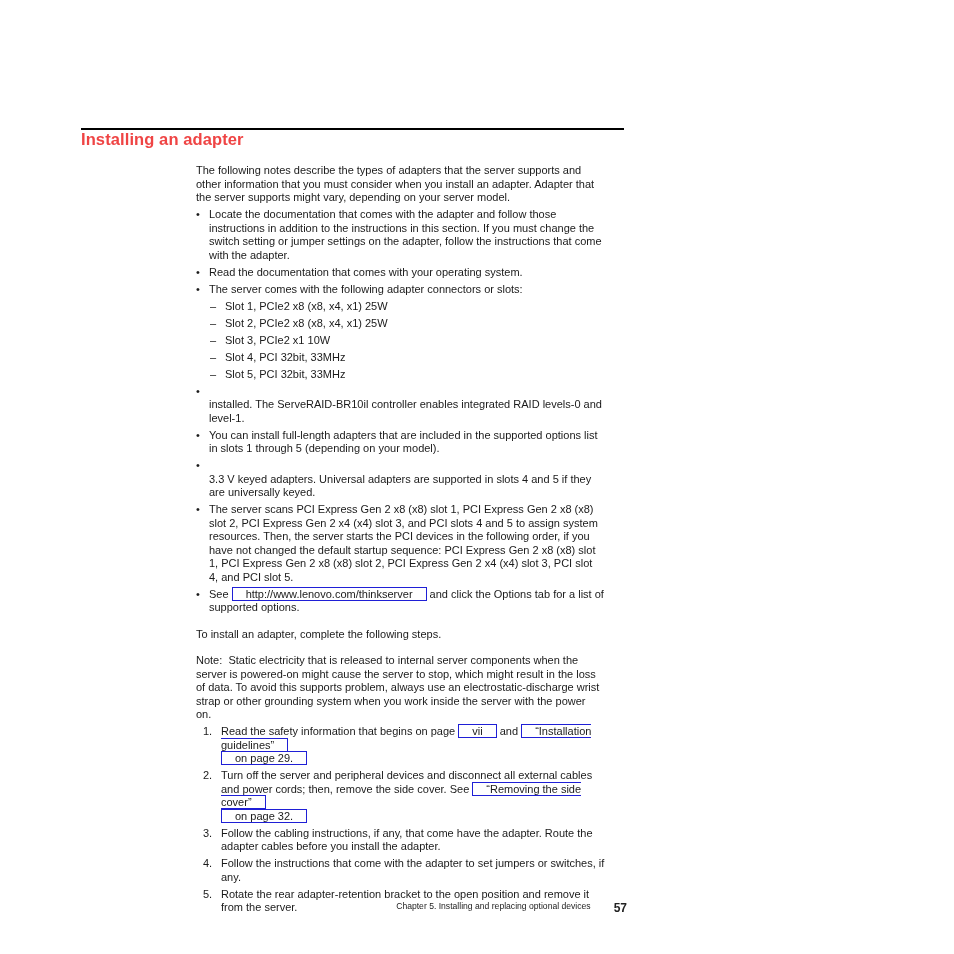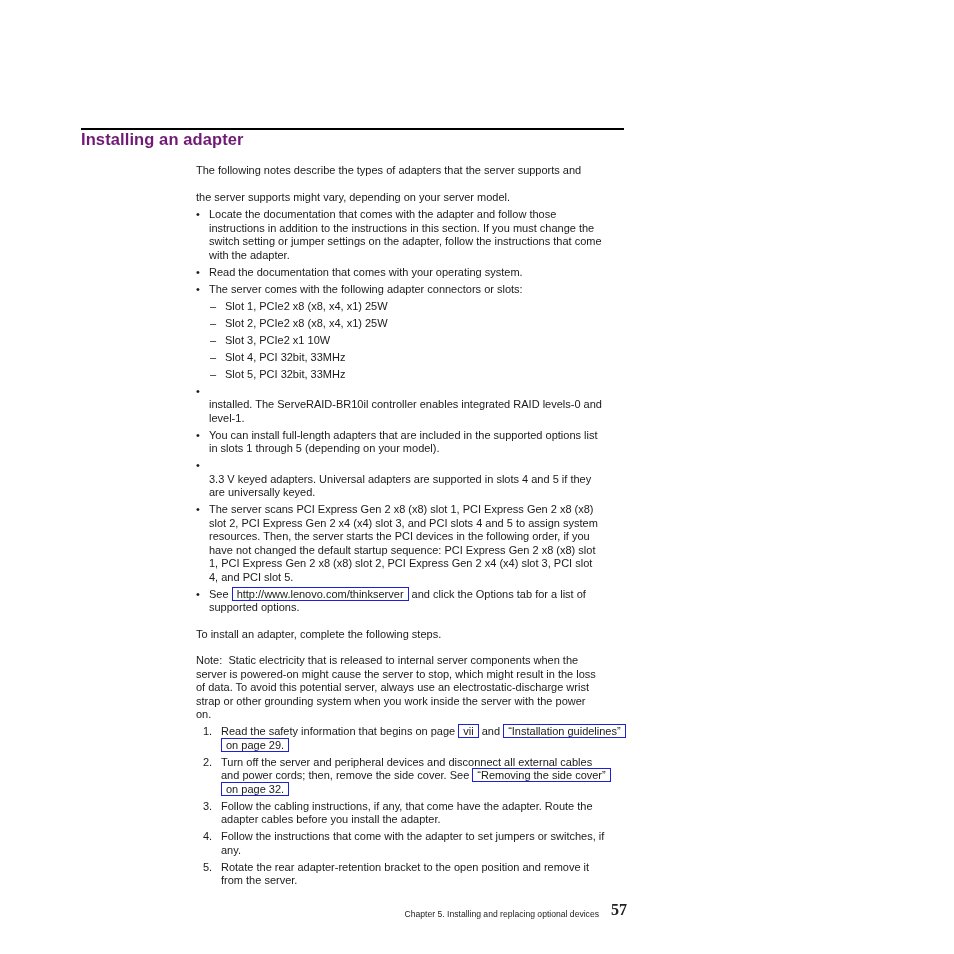--- a/index.html
+++ b/index.html
@@ -1,46 +1,46 @@
 <!DOCTYPE html>
 <html><head>
 <meta charset="utf-8">
 <style>
   html, body { margin: 0; padding: 0; background: #ffffff; }
   body { width: 954px; height: 954px; position: relative; overflow: hidden;
          font-family: "Liberation Sans", sans-serif; color: #1a1a1a; }
   .rule { position: absolute; left: 81px; top: 128px; width: 543px; height: 2px; background: #000; }
-  .title { position: absolute; left: 81px; top: 130px; font-size: 16.5px; font-weight: bold; margin: 0; color: #701a75; letter-spacing: 0.1px; }
+  .title { position: absolute; left: 81px; top: 130px; font-size: 16.5px; font-weight: bold; margin: 0; color: #ef4444; letter-spacing: 0.1px; }
   .body { position: absolute; left: 196px; top: 156px; width: 432px; font-size: 11px; line-height: 13.5px; margin-top: 8px; }
   p { margin: 0; }
   .biggap { margin-top: 13px; }
   ul.bullets { list-style: none; margin: 0; padding: 0; }
   ul.bullets > li { position: relative; padding-left: 13px; margin-top: 3.5px; }
   ul.bullets > li > .mark { position: absolute; left: 0; top: 0; }
   ul.dash { list-style: none; margin: 0; padding: 0; }
   ul.dash > li { position: relative; padding-left: 16px; margin-top: 3.5px; }
   ul.dash > li > .mark { position: absolute; left: 1px; top: 0; }
   ol.steps { list-style: none; margin: 0; padding: 0; }
   ol.steps > li { position: relative; padding-left: 25px; margin-top: 3.5px; }
   ol.steps > li > .mark { position: absolute; left: 7px; top: 0; }
-  .lnk { border: 1px solid #1f1fd6; padding: 0 4px; color: #1a1a1a; text-decoration: none; }
+  .lnk { border: 1px solid #1f1fd6; padding: 0 13px; color: #1a1a1a; text-decoration: none; }
   b { font-weight: normal; }
-  .footer { position: absolute; left: 389px; top: 901px; width: 238px; font-size: 8.6px; display: flex; justify-content: flex-end; align-items: flex-end; color: #222; }
-  .footer .pg { font-size: 16px; font-weight: bold; margin-left: 12px; font-family: Liberation Serif, serif; }
+  .footer { position: absolute; left: 389px; top: 901px; width: 238px; font-size: 8.6px; display: flex; justify-content: flex-end; align-items: flex-start; color: #222; gap: 11px; }
+  .footer .pg { font-size: 12px; font-weight: bold; margin-left: 12px; }
 </style>
 </head>
 <body>
 
 <div class="rule"></div>
 <h1 class="title">Installing an adapter</h1>
 
 <div class="body">
   <p>
     <span>The following notes describe the types of adapters that the server supports and</span><br>
-    <br>
+    <span>other information that you must consider when you install an adapter. Adapter that</span><br>
     <span>the server supports might vary, depending on your server model.</span>
   </p>
 
   <ul class="bullets">
     <li>
       <span class="mark">•</span>
       <span>Locate the documentation that comes with the adapter and follow those</span><br>
       <span>instructions in addition to the instructions in this section. If you must change the</span><br>
       <span>switch setting or jumper settings on the adapter, follow the instructions that come</span><br>
       <span>with the adapter.</span>
@@ -90,21 +90,21 @@
       <span class="mark">•</span>
       <span>See </span><a class="lnk">http://www.lenovo.com/thinkserver</a><span> and click the </span><b>Options</b><span> tab for a list of</span><br>
       <span>supported options.</span>
     </li>
   </ul>
 
   <p class="biggap">To install an adapter, complete the following steps.</p>
 
   <p class="biggap" style="white-space:pre-wrap;"><b>Note:</b><span>  Static electricity that is released to internal server components when the</span>
 <span>server is powered-on might cause the server to stop, which might result in the loss</span>
-<span>of data. To avoid this potential server, always use an electrostatic-discharge wrist</span>
+<span>of data. To avoid this supports problem, always use an electrostatic-discharge wrist</span>
 <span>strap or other grounding system when you work inside the server with the power</span>
 <span>on.</span></p>
 
   <ol class="steps">
     <li>
       <span class="mark">1.</span>
       <span>Read the safety information that begins on page </span><a class="lnk">vii</a><span> and </span><a class="lnk">“Installation guidelines”</a><br>
       <a class="lnk">on page 29.</a>
     </li>
     <li>

